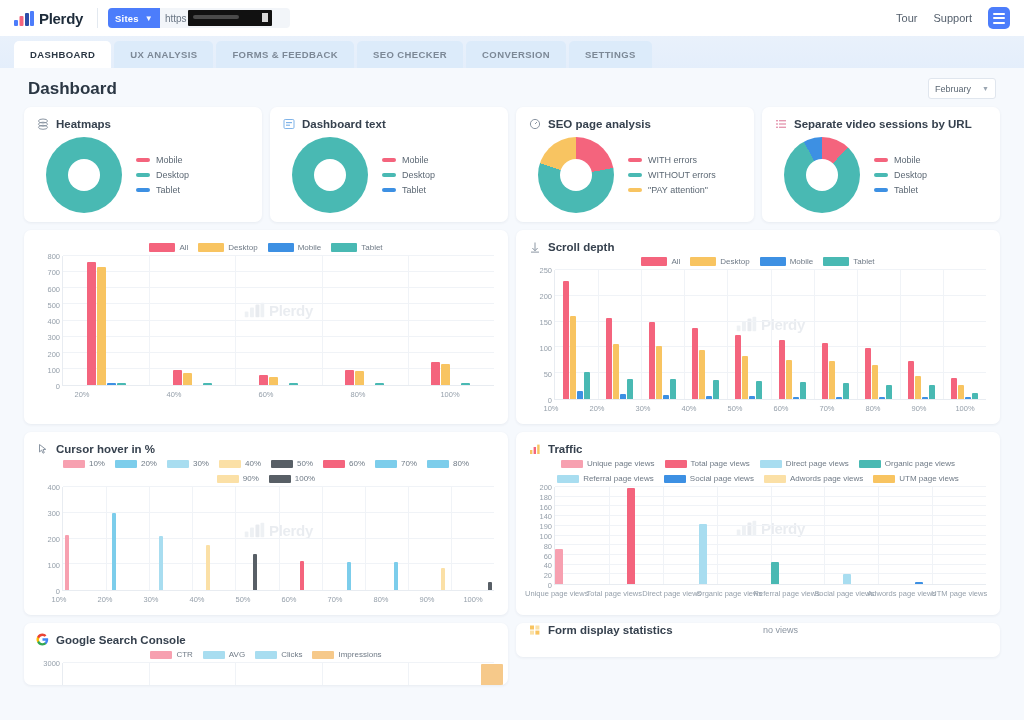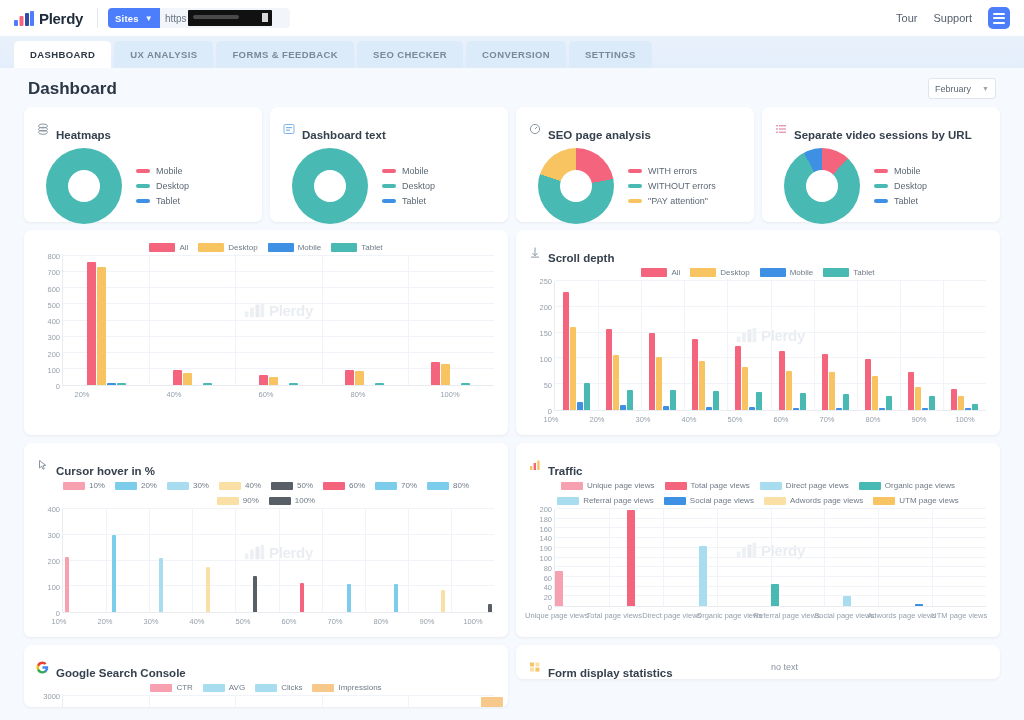--- a/index.html
+++ b/index.html
@@ -81,21 +81,21 @@
   .month-caret { font-size: 7px; color: #9aa5b1; }
 
   .grid { padding: 0 24px; }
   .row { display: flex; gap: 8px; margin-bottom: 8px; }
 
   .card {
     background: #fff; border-radius: 7px; box-shadow: 0 1px 3px rgba(40,60,90,.07);
     padding: 10px 12px 10px 12px; position: relative;
   }
   .card-head { display: flex; align-items: center; gap: 7px; margin-bottom: 4px; }
-  .card-title { font-size: 11.5px; font-weight: bold; color: #36414e; margin-top: 12px; }
+  .card-title { font-size: 11.5px; font-weight: bold; color: #36414e; }
   .card-ico { width: 13px; height: 13px; display: flex; align-items: center; justify-content: center; }
 
   
   .donut-card { flex: 1 1 0; height: 115px; }
   .donut-body { display: flex; align-items: center; height: 82px; }
   .donut-wrap { width: 96px; display: flex; justify-content: center; align-items: center; }
   .donut { width: 76px; height: 76px; border-radius: 50%; position: relative; }
   .donut::after {
     content: ""; position: absolute; inset: 22px; background: #fff; border-radius: 50%;
   }
@@ -1049,31 +1049,31 @@
                   <div class="bar" style="width: 22px; background: rgb(247, 160, 176); height: 0%; visibility: hidden;"></div>
                   <div class="bar" style="width: 22px; background: rgb(168, 221, 240); height: 0%; visibility: hidden;"></div>
                   <div class="bar" style="width: 22px; background: rgb(168, 221, 240); height: 0%; visibility: hidden;"></div>
                   <div class="bar" style="width: 22px; background: rgb(246, 201, 138); height: 96.6667%;"></div>
                 </div>
               </div>
             </div>
         </div>
       </div>
 
-      <div class="card chart-card" style="height:34px;display:flex;align-items:flex-end;padding-top:0;padding-bottom:0">
+      <div class="card chart-card" style="height:34px;display:flex;align-items:flex-start;padding-top:0;padding-bottom:0">
         <div class="card-head" style="margin-bottom:0;flex:1">
           <span class="card-ico">
             <svg width="12" height="12" viewBox="0 0 12 12">
                 <rect x="1" y="1.5" width="4" height="4" fill="#f8c461"></rect>
                 <rect x="6.4" y="1.5" width="4" height="4" fill="#fbe0a6"></rect>
                 <rect x="1" y="6.6" width="4" height="4" fill="#fbe0a6"></rect>
                 <rect x="6.4" y="6.6" width="4" height="4" fill="#f8c461"></rect>
               </svg>
           </span>
           <span class="card-title">Form display statistics</span>
-          <span class="nodata">no text</span>
+          <span class="nodata">no views</span>
         </div>
       </div>
 
     </div>
 
   </div>
 </div>
 
 </body></html>

